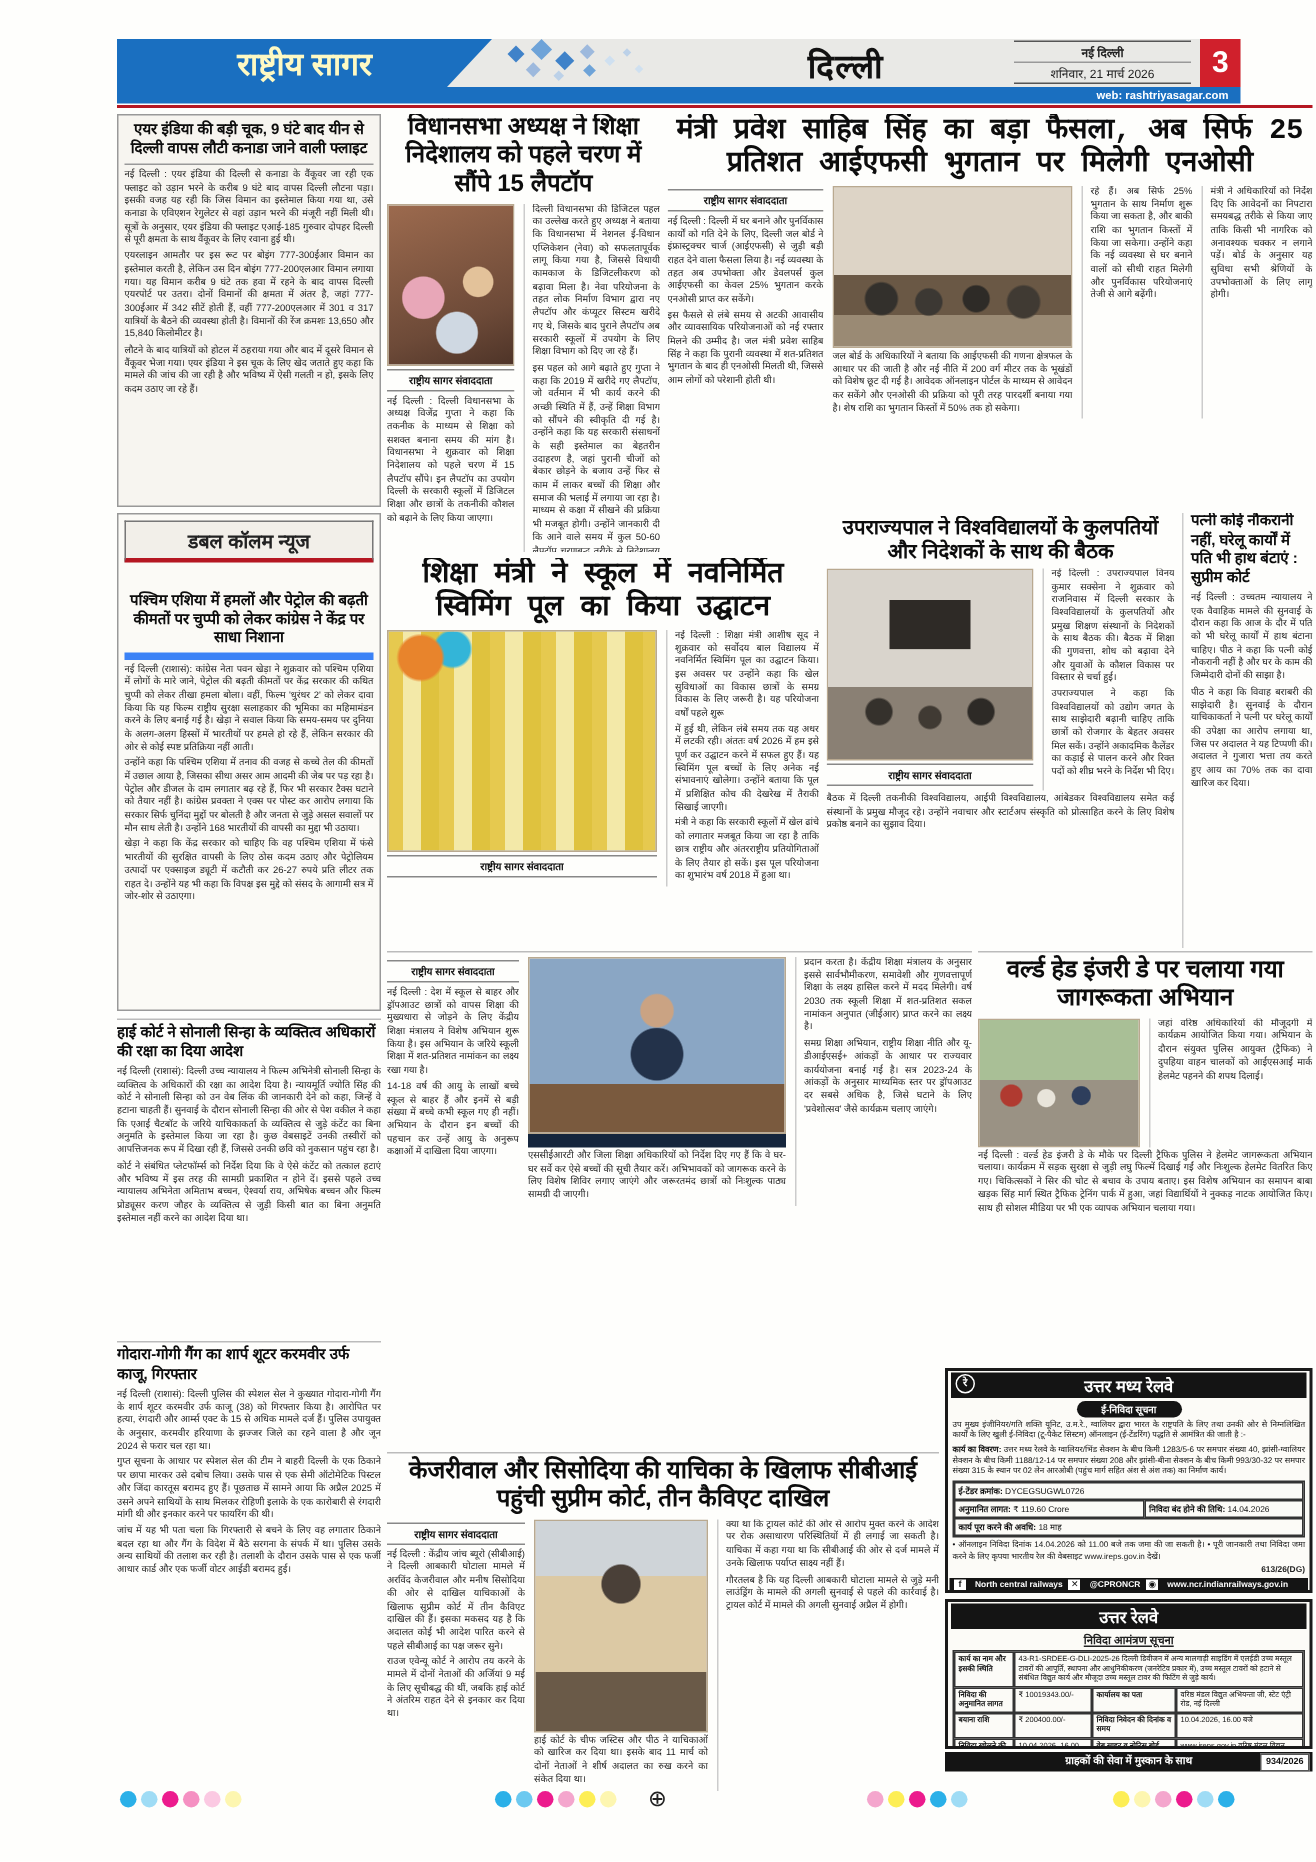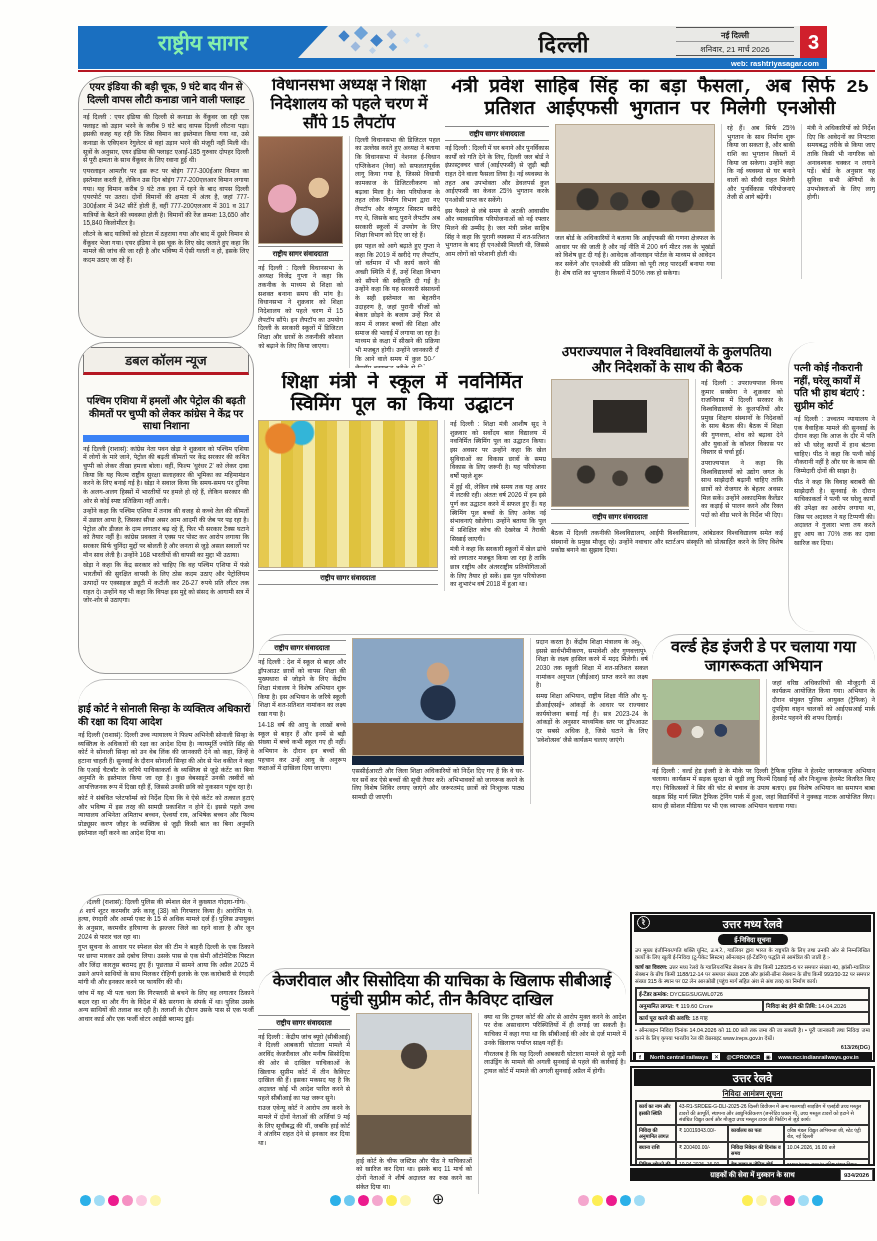--- a/index.html
+++ b/index.html
@@ -1,42 +1,42 @@
 <!DOCTYPE html>
 <html><head>
 <meta charset="utf-8">
 <style>
   html,body{margin:0;padding:0;background:#ffffff;}
   .page{position:relative;width:877px;height:1241px;background:#fefefc;overflow:hidden;
         font-family:"Liberation Sans","DejaVu Sans",sans-serif;color:#222;}
   
   .masthead{position:absolute;left:78px;top:26px;width:749px;height:32px;display:flex;background:#e9e9e6;}
-  .logo{width:250px;height:32px;background:#1a6fc0;color:#86efac;font-weight:bold;font-size:21px;
+  .logo{width:250px;height:32px;background:#1a6fc0;color:#fef9c3;font-weight:bold;font-size:21px;
         display:flex;align-items:center;justify-content:center;
         clip-path:polygon(0 0,100% 0,88% 100%,0 100%);}
   .mid{flex:1;position:relative;display:flex;align-items:flex-end;justify-content:center;}
   .diamonds{position:absolute;left:8px;top:2px;width:110px;height:28px;}
   .diamonds i{position:absolute;display:block;transform:rotate(45deg);}
   .edition{font-weight:bold;font-size:22px;color:#111;letter-spacing:1px;}
   .citydate{position:absolute;right:6px;top:1px;width:118px;text-align:center;
             border-top:1px solid #555;border-bottom:1px solid #555;padding:1px 0;}
   .citydate .c1{font-size:8px;font-weight:bold;border-bottom:1px solid #999;padding-bottom:1px;}
   .citydate .c2{font-size:8px;padding-top:1px;}
   .pagenum{width:27px;height:32px;background:#d0202c;color:#fff;font-weight:bold;font-size:20px;
            display:flex;align-items:center;justify-content:center;}
   .webstrip{position:absolute;left:78px;top:58px;width:749px;height:11px;background:#1a6fc0;
             color:#fff;font-size:7.5px;font-weight:bold;text-align:right;line-height:11px;padding-right:8px;box-sizing:border-box;}
   .redrule{position:absolute;left:78px;top:70px;width:797px;height:2px;background:#b51722;}
   
-  .art{position:absolute;overflow:hidden;box-sizing:border-box;border-radius:27px;}
+  .art{position:absolute;overflow:hidden;box-sizing:border-box;}
   .hl{font-weight:bold;color:#0d0d0d;text-align:center;line-height:1.18;margin:0 0 3px 0;}
   .hl-xl{font-size:19px;font-family:Liberation Mono, monospace;}
   .hl-l{font-size:16px;}
   .hl-m{font-size:13.5px;}
-  .hl-s{font-size:10px;text-align:left;line-height:1.25;margin-top:20px;}
+  .hl-s{font-size:10px;text-align:left;line-height:1.25;}
   .hl-sc{font-size:10px;line-height:1.25;}
   .bp{margin:0 0 2px 0;text-align:justify;font-size:6.3px;line-height:1.38;color:#1c1c1c;}
   .byline{font-size:6.8px;font-weight:bold;text-align:center;padding:2px 0;margin:2px 0 3px 0;
           border-top:1px solid #888;border-bottom:1px solid #888;color:#111;}
   .cols{display:flex;gap:6px;}
   .cols>div{flex:1;min-width:0;overflow:hidden;}
   .vsep{border-left:1px solid #ccc;padding-left:5px;}
   .boxed{border:1px solid #999;padding:4px;background:#f7f5f0;}
   .dcn-title{font-size:13px;font-weight:bold;text-align:center;border:1px solid #777;
              border-bottom:3px solid #b51722;padding:3px 0;margin-bottom:4px;background:#f2efe9;}
@@ -192,37 +192,38 @@
       <div class="vsep">
         <div>
             <p class="bp">मंत्री ने अधिकारियों को निर्देश दिए कि आवेदनों का निपटारा समयबद्ध तरीके से किया जाए ताकि किसी भी नागरिक को अनावश्यक चक्कर न लगाने पड़ें। बोर्ड के अनुसार यह सुविधा सभी श्रेणियों के उपभोक्ताओं के लिए लागू होगी।</p>
           </div>
       </div>
     </div>
   </section>
 
   <section class="art boxed" style="left:78px;top:342px;width:176px;height:332px;background:#fbfaf6;">
     <div class="dcn-title">डबल कॉलम न्यूज</div>
-    <h2 class="hl hl-sc" style="padding-bottom:2px;border-bottom:7px solid #3b82f6;margin-top:20px;">पश्चिम एशिया में हमलों और पेट्रोल की बढ़ती कीमतों पर चुप्पी को लेकर कांग्रेस ने केंद्र पर साधा निशाना</h2>
+    <h2 class="hl hl-sc" style="padding-bottom:2px;border-bottom:5px solid #3b82f6;margin-top:20px;">पश्चिम एशिया में हमलों और पेट्रोल की बढ़ती कीमतों पर चुप्पी को लेकर कांग्रेस ने केंद्र पर साधा निशाना</h2>
     <div>
         <p class="bp">नई दिल्ली (राशासं): कांग्रेस नेता पवन खेड़ा ने शुक्रवार को पश्चिम एशिया में लोगों के मारे जाने, पेट्रोल की बढ़ती कीमतों पर केंद्र सरकार की कथित चुप्पी को लेकर तीखा हमला बोला। वहीं, फिल्म 'धुरंधर 2' को लेकर दावा किया कि यह फिल्म राष्ट्रीय सुरक्षा सलाहकार की भूमिका का महिमामंडन करने के लिए बनाई गई है। खेड़ा ने सवाल किया कि समय-समय पर दुनिया के अलग-अलग हिस्सों में भारतीयों पर हमले हो रहे हैं, लेकिन सरकार की ओर से कोई स्पष्ट प्रतिक्रिया नहीं आती।</p>
         <p class="bp">उन्होंने कहा कि पश्चिम एशिया में तनाव की वजह से कच्चे तेल की कीमतों में उछाल आया है, जिसका सीधा असर आम आदमी की जेब पर पड़ रहा है। पेट्रोल और डीजल के दाम लगातार बढ़ रहे हैं, फिर भी सरकार टैक्स घटाने को तैयार नहीं है। कांग्रेस प्रवक्ता ने एक्स पर पोस्ट कर आरोप लगाया कि सरकार सिर्फ चुनिंदा मुद्दों पर बोलती है और जनता से जुड़े असल सवालों पर मौन साध लेती है। उन्होंने 168 भारतीयों की वापसी का मुद्दा भी उठाया।</p>
         <p class="bp">खेड़ा ने कहा कि केंद्र सरकार को चाहिए कि वह पश्चिम एशिया में फंसे भारतीयों की सुरक्षित वापसी के लिए ठोस कदम उठाए और पेट्रोलियम उत्पादों पर एक्साइज ड्यूटी में कटौती कर 26-27 रुपये प्रति लीटर तक राहत दे। उन्होंने यह भी कहा कि विपक्ष इस मुद्दे को संसद के आगामी सत्र में जोर-शोर से उठाएगा।</p>
       </div>
   </section>
 
   <section class="art" style="left:78px;top:679px;width:176px;height:211px;border-top:1px solid #bbb;padding-top:3px;">
     <h2 class="hl hl-s">हाई कोर्ट ने सोनाली सिन्हा के व्यक्तित्व अधिकारों की रक्षा का दिया आदेश</h2>
     <div>
         <p class="bp">नई दिल्ली (राशासं): दिल्ली उच्च न्यायालय ने फिल्म अभिनेत्री सोनाली सिन्हा के व्यक्तित्व के अधिकारों की रक्षा का आदेश दिया है। न्यायमूर्ति ज्योति सिंह की कोर्ट ने सोनाली सिन्हा को उन वेब लिंक की जानकारी देने को कहा, जिन्हें वे हटाना चाहती हैं। सुनवाई के दौरान सोनाली सिन्हा की ओर से पेश वकील ने कहा कि एआई चैटबॉट के जरिये याचिकाकर्ता के व्यक्तित्व से जुड़े कंटेंट का बिना अनुमति के इस्तेमाल किया जा रहा है। कुछ वेबसाइटें उनकी तस्वीरों को आपत्तिजनक रूप में दिखा रही हैं, जिससे उनकी छवि को नुकसान पहुंच रहा है।</p>
         <p class="bp">कोर्ट ने संबंधित प्लेटफॉर्म्स को निर्देश दिया कि वे ऐसे कंटेंट को तत्काल हटाएं और भविष्य में इस तरह की सामग्री प्रकाशित न होने दें। इससे पहले उच्च न्यायालय अभिनेता अमिताभ बच्चन, ऐश्वर्या राय, अभिषेक बच्चन और फिल्म प्रोड्यूसर करण जौहर के व्यक्तित्व से जुड़ी किसी बात का बिना अनुमति इस्तेमाल नहीं करने का आदेश दिया था।</p>
       </div>
   </section>
 
   <section class="art" style="left:78px;top:894px;width:176px;height:288px;border-top:1px solid #bbb;padding-top:3px;">
+    <h2 class="hl hl-s">गोदारा-गोगी गैंग का शार्प शूटर करमवीर उर्फ काजू, गिरफ्तार</h2>
     <div>
         <p class="bp">नई दिल्ली (राशासं): दिल्ली पुलिस की स्पेशल सेल ने कुख्यात गोदारा-गोगी गैंग के शार्प शूटर करमवीर उर्फ काजू (38) को गिरफ्तार किया है। आरोपित पर हत्या, रंगदारी और आर्म्स एक्ट के 15 से अधिक मामले दर्ज हैं। पुलिस उपायुक्त के अनुसार, करमवीर हरियाणा के झज्जर जिले का रहने वाला है और जून 2024 से फरार चल रहा था।</p>
         <p class="bp">गुप्त सूचना के आधार पर स्पेशल सेल की टीम ने बाहरी दिल्ली के एक ठिकाने पर छापा मारकर उसे दबोच लिया। उसके पास से एक सेमी ऑटोमेटिक पिस्टल और जिंदा कारतूस बरामद हुए हैं। पूछताछ में सामने आया कि अप्रैल 2025 में उसने अपने साथियों के साथ मिलकर रोहिणी इलाके के एक कारोबारी से रंगदारी मांगी थी और इनकार करने पर फायरिंग की थी।</p>
         <p class="bp">जांच में यह भी पता चला कि गिरफ्तारी से बचने के लिए वह लगातार ठिकाने बदल रहा था और गैंग के विदेश में बैठे सरगना के संपर्क में था। पुलिस उसके अन्य साथियों की तलाश कर रही है। तलाशी के दौरान उसके पास से एक फर्जी आधार कार्ड और एक फर्जी वोटर आईडी बरामद हुई।</p>
       </div>
   </section>
 
   <section class="art" style="left:258px;top:372px;width:288px;height:256px;">
     <h1 class="hl hl-xl">शिक्षा मंत्री ने स्कूल में नवनिर्मित स्विमिंग पूल का किया उद्घाटन</h1>
     <div class="cols">

